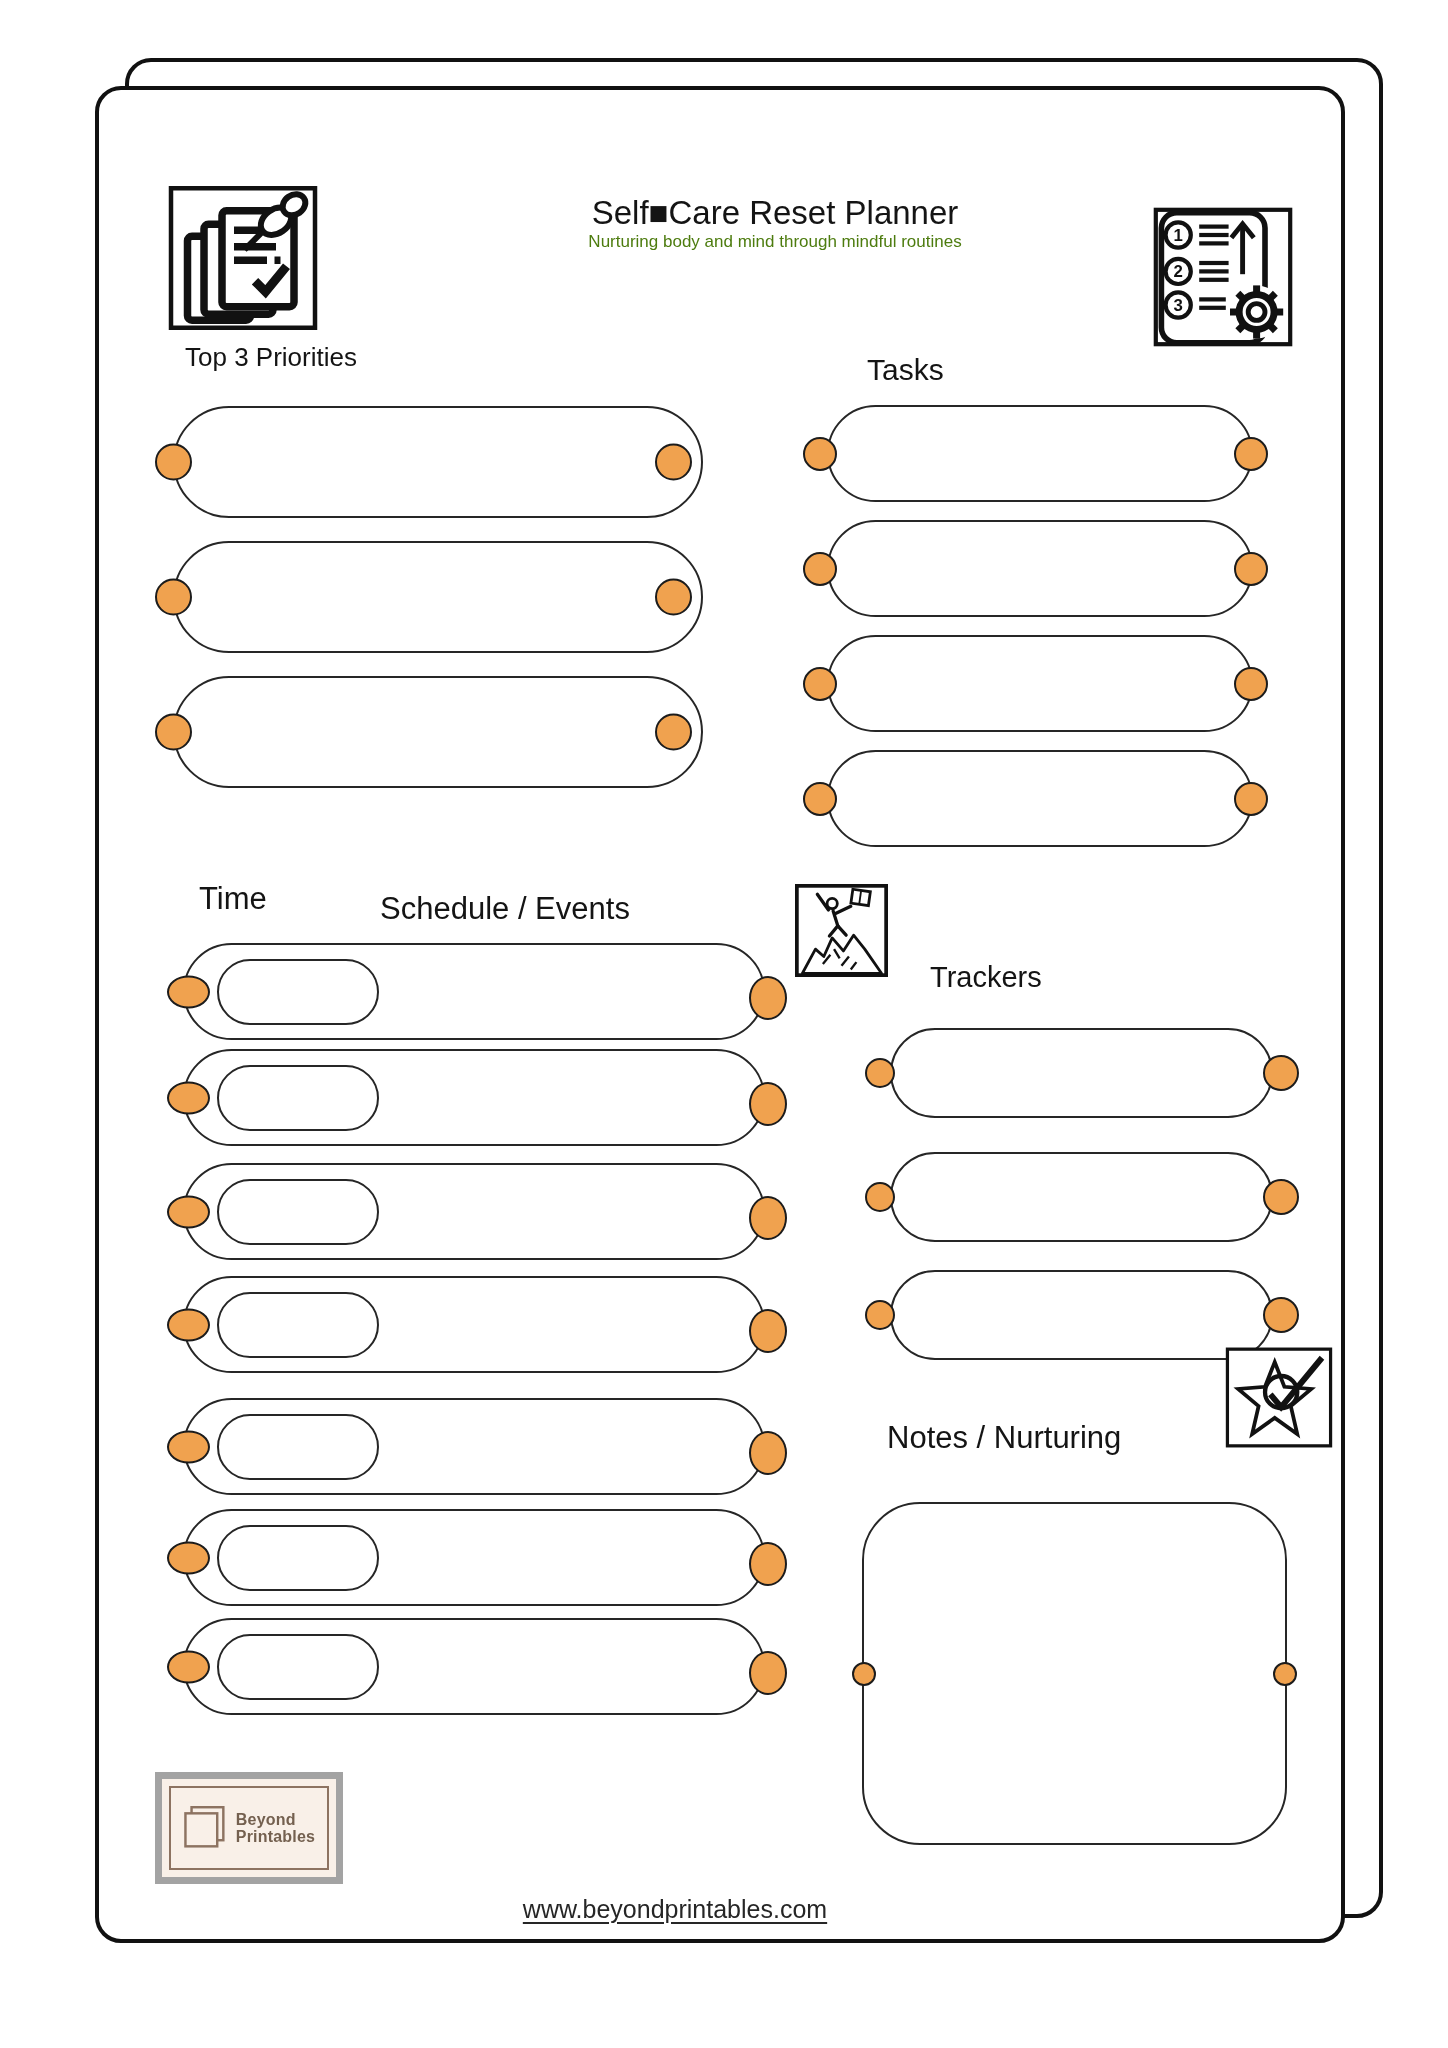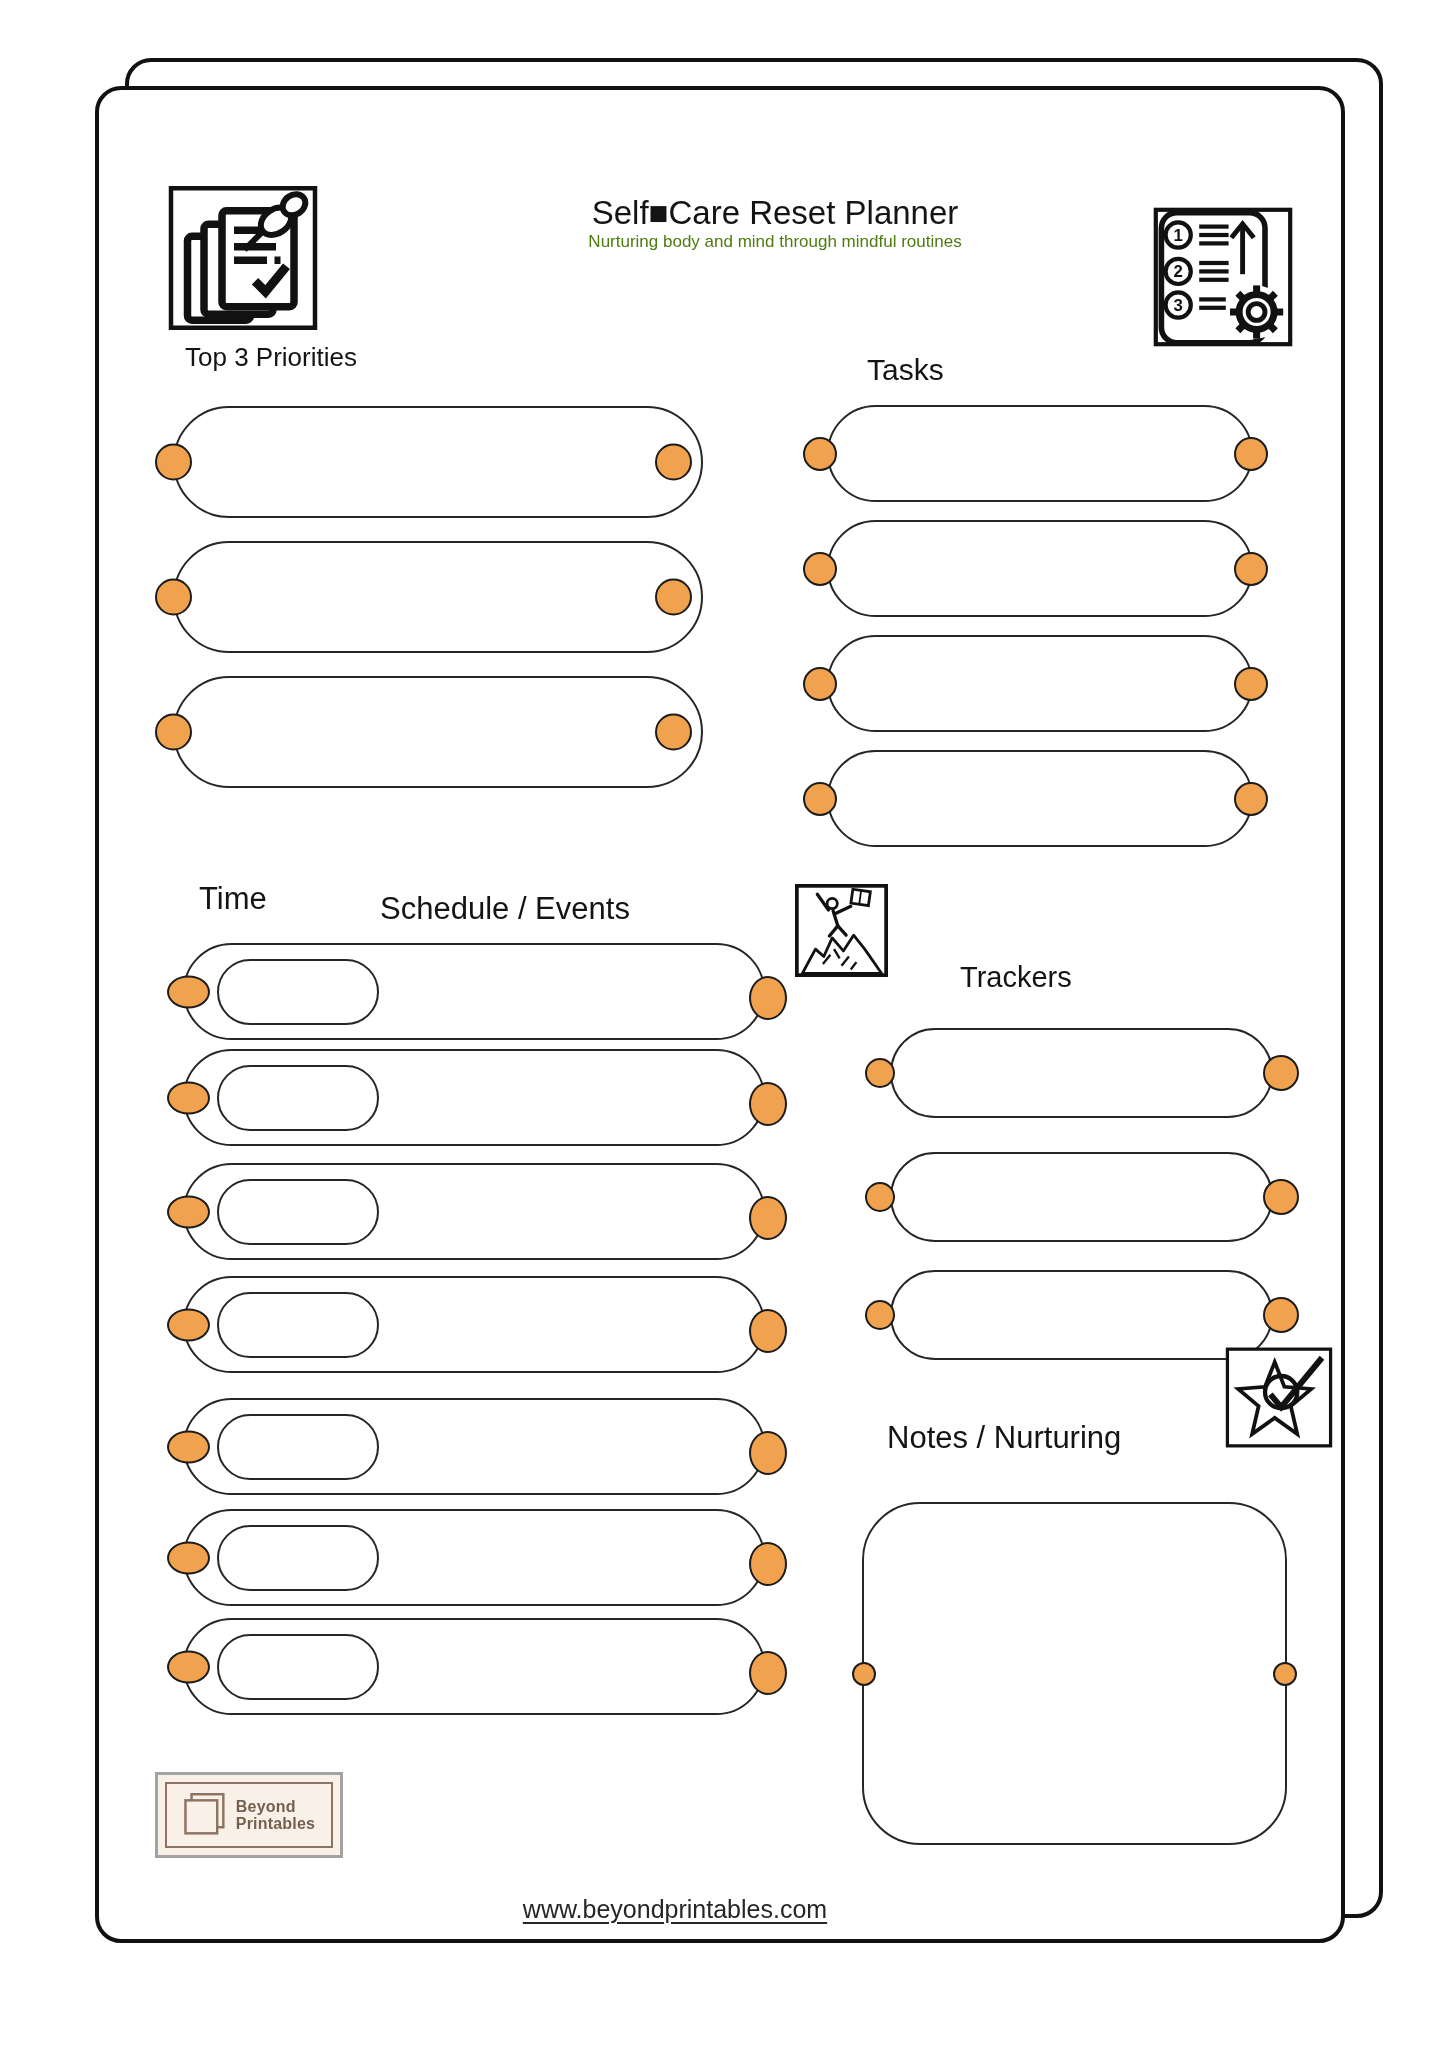--- a/index.html
+++ b/index.html
@@ -33,22 +33,22 @@
   
   .k-pill{left:890px;width:383px;height:90px;border-radius:48px;}
   .k-dot-l{width:30px;height:30px;left:-27px;}
   .k-dot-r{width:36px;height:36px;right:-28px;}
   
   .notes-box{position:absolute;left:862px;top:1502px;width:425px;height:343px;background:#fff;
              border:2.5px solid #262626;border-radius:58px;box-sizing:border-box;}
   .n-dot{width:24px;height:24px;}
   .icon-box{position:absolute;}
   .icon-box svg{display:block;width:100%;height:100%;}
-  .logo{position:absolute;left:155px;top:1772px;width:188px;height:86px;background:#F9F0E8;
-        border:3px solid #a3a3a3;box-sizing:border-box;}
+  .logo{position:absolute;left:155px;top:1772px;width:188px;height:112px;background:#F9F0E8;
+        border:7px solid #a3a3a3;box-sizing:border-box;}
   .logo-inner{position:absolute;left:7px;top:7px;right:7px;bottom:7px;border:2px solid #8d7361;
               display:flex;align-items:center;justify-content:center;gap:9px;}
   .logo-text{font-size:16px;line-height:17px;color:#74604f;font-weight:600;letter-spacing:.2px;}
   .footer{position:absolute;left:475px;top:1895px;width:400px;text-align:center;}
   .footer a{font-size:25px;color:#262626;text-decoration:underline;text-underline-offset:4px;}
 </style>
 </head>
 <body>
 
 <div class="canvas">
@@ -216,21 +216,21 @@
     <span class="dot s-dot-l"></span>
     <span class="s-inner"></span>
     <span class="dot s-dot-r"></span>
   </div>
   <div class="pill s-pill" style="top:1618px;">
     <span class="dot s-dot-l"></span>
     <span class="s-inner"></span>
     <span class="dot s-dot-r"></span>
   </div>
 
-  <div class="hd" style="left:960px;top:961px;font-size:29px;">Trackers</div>
+  <div class="hd" style="left:930px;top:961px;font-size:29px;">Trackers</div>
   <div class="pill k-pill" style="top:1028px;">
     <span class="dot k-dot-l"></span>
     <span class="dot k-dot-r"></span>
   </div>
   <div class="pill k-pill" style="top:1152px;">
     <span class="dot k-dot-l"></span>
     <span class="dot k-dot-r"></span>
   </div>
   <div class="pill k-pill" style="top:1270px;">
     <span class="dot k-dot-l"></span>

